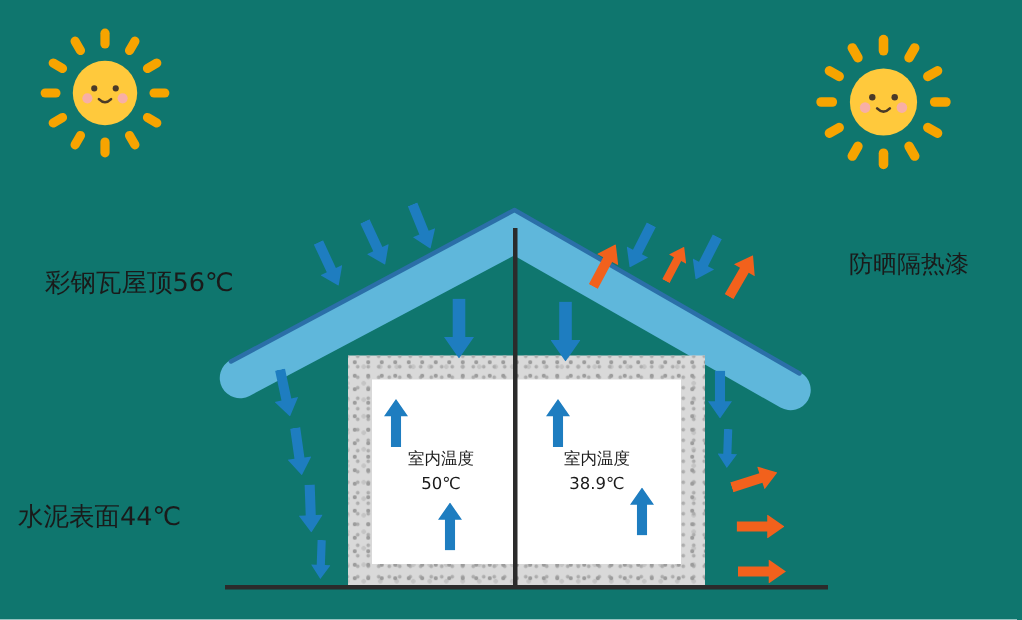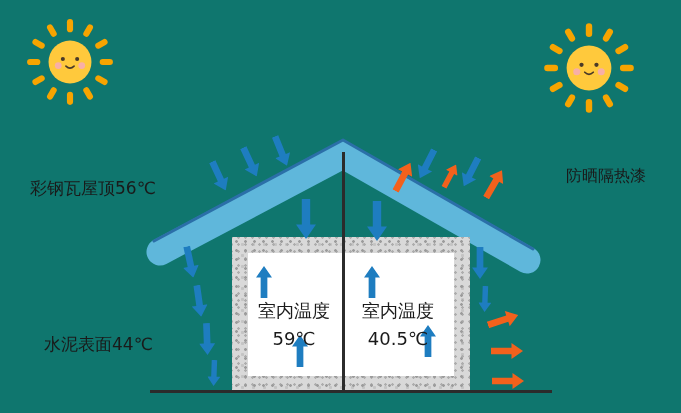--- a/index.html
+++ b/index.html
@@ -33,21 +33,21 @@
   }
   .a-lg{width:20px;height:40px;}
   .a-md{width:16px;height:32px;}
   .a-sm{width:13px;height:26px;}
   .blue{background:var(--arrow-blue,#1e7dc0);}
   .orange{background:var(--arrow-orange,#f2611c);}
 
   
   .lbl{position:absolute;z-index:5;font-size:17px;white-space:nowrap;}
   .lbl-block{position:absolute;z-index:5;font-size:16px;text-align:center;line-height:1.45;}
-  .room-lbl{position:absolute;z-index:5;font-size:18px;text-align:center;line-height:1.55;}
+  .room-lbl{position:absolute;z-index:5;font-size:11px;text-align:center;line-height:1.55;}
 
   .sun{position:absolute;z-index:1;}
   .roof-svg{position:absolute;left:0;top:0;z-index:1;}
 </style>
 </head>
 <body>
 
 <div class="stage">
 
   <div class="sun" style="left:24px;top:16px;">
@@ -142,23 +142,23 @@
   <div class="arrow a-md blue" style="left:428px;top:341px;transform:translate(-50%,-50%)"></div>
 
   <div class="lbl" style="left:30px;top:177px;">彩钢瓦屋顶56℃</div>
 
   <div class="lbl-block" style="left:540px;top:164px;width:132px;">
     <div>防晒隔热漆</div>
   </div>
 
   <div class="room-lbl" style="left:250px;top:297px;width:88px;">
     <div>室内温度</div>
-    <div>59℃</div>
+    <div>50℃</div>
   </div>
 
   <div class="room-lbl" style="left:352px;top:297px;width:92px;">
     <div>室内温度</div>
-    <div>40.5℃</div>
+    <div>38.9℃</div>
   </div>
 
-  <div class="lbl" style="left:44px;top:333px;">水泥表面44℃</div>
+  <div class="lbl" style="left:12px;top:333px;">水泥表面44℃</div>
 
 </div>
 
 </body></html>

